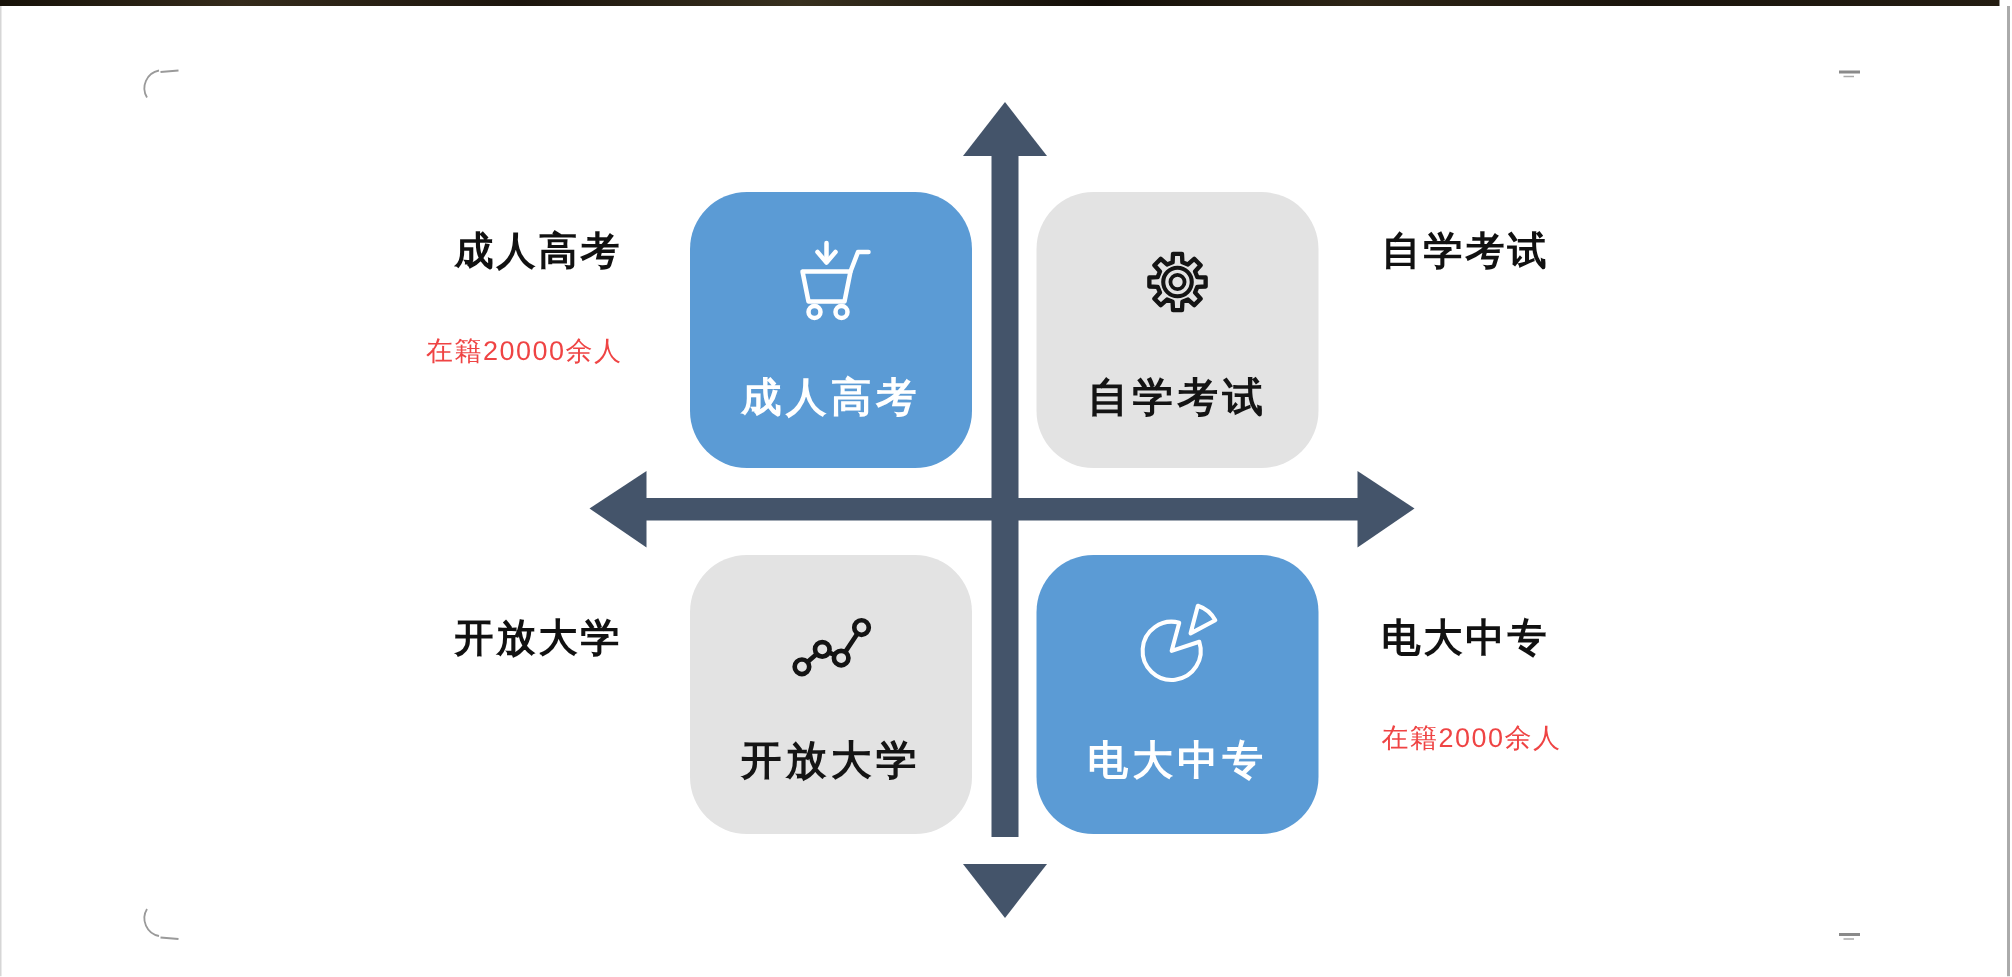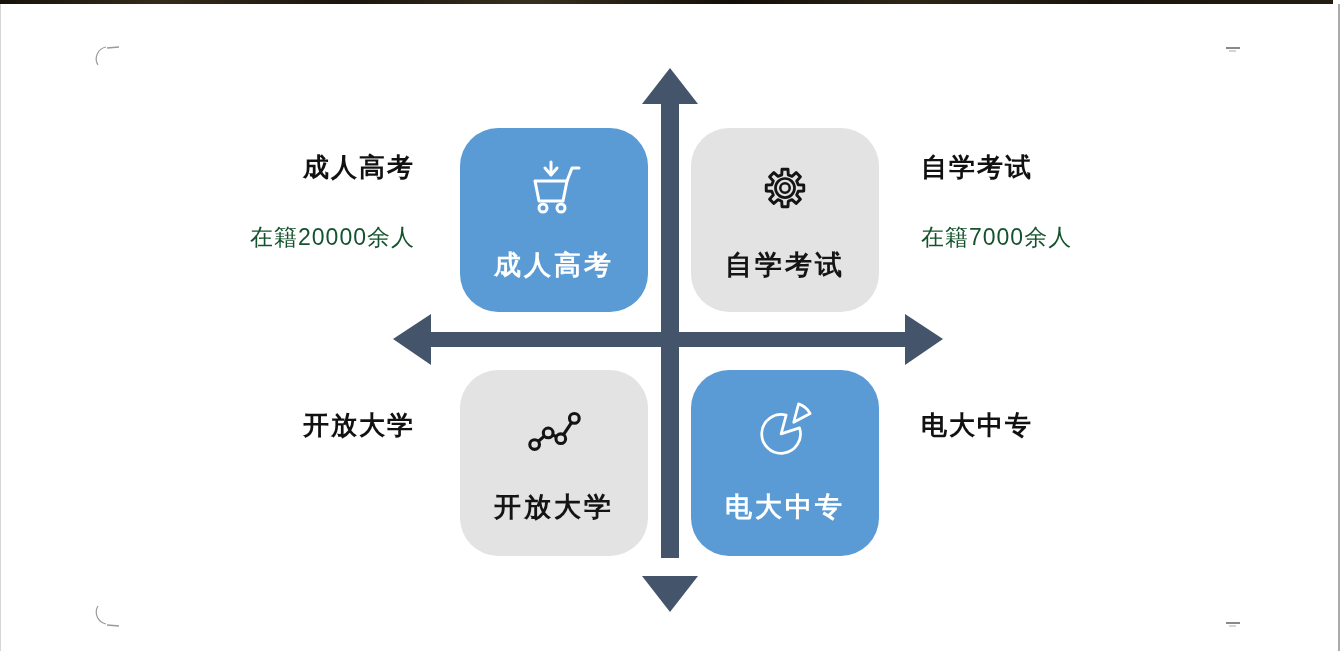--- a/index.html
+++ b/index.html
@@ -37,21 +37,21 @@
   .card-icon{height:60px;display:flex;align-items:center;justify-content:center;}
   .card-label{
     margin-top:29px;font-size:27px;font-weight:700;
     letter-spacing:3px;white-space:nowrap;
   }
   .card-label.on-blue{color:#ffffff;}
   .card-label.on-gray{color:#141414;}
   
   .ann{position:absolute;white-space:nowrap;}
   .ann-title{font-size:26px;font-weight:700;color:#111111;letter-spacing:2px;}
-  .ann-sub{font-size:23px;color:#14532d;letter-spacing:1px;}
+  .ann-sub{font-size:18px;color:#ef4444;letter-spacing:1px;}
   .ann-left{left:165px;width:250px;text-align:right;}
   .ann-right{left:921px;width:250px;text-align:left;}
   .row1-title{top:150px;}
   .row1-sub{top:222px;}
   .row2-title{top:408px;}
   .row2-sub{top:480px;}
 </style>
 </head>
 <body>
 
@@ -137,16 +137,16 @@
       </svg>
     </div>
     <div class="card-label on-blue">电大中专</div>
   </div>
 
   <div class="ann ann-left ann-title row1-title">成人高考</div>
   <div class="ann ann-left ann-sub row1-sub">在籍20000余人</div>
   <div class="ann ann-left ann-title row2-title">开放大学</div>
 
   <div class="ann ann-right ann-title row1-title">自学考试</div>
-  <div class="ann ann-right ann-sub row1-sub">在籍7000余人</div>
   <div class="ann ann-right ann-title row2-title">电大中专</div>
+  <div class="ann ann-right ann-sub row2-sub">在籍2000余人</div>
 
 </div>
 
 </body></html>

